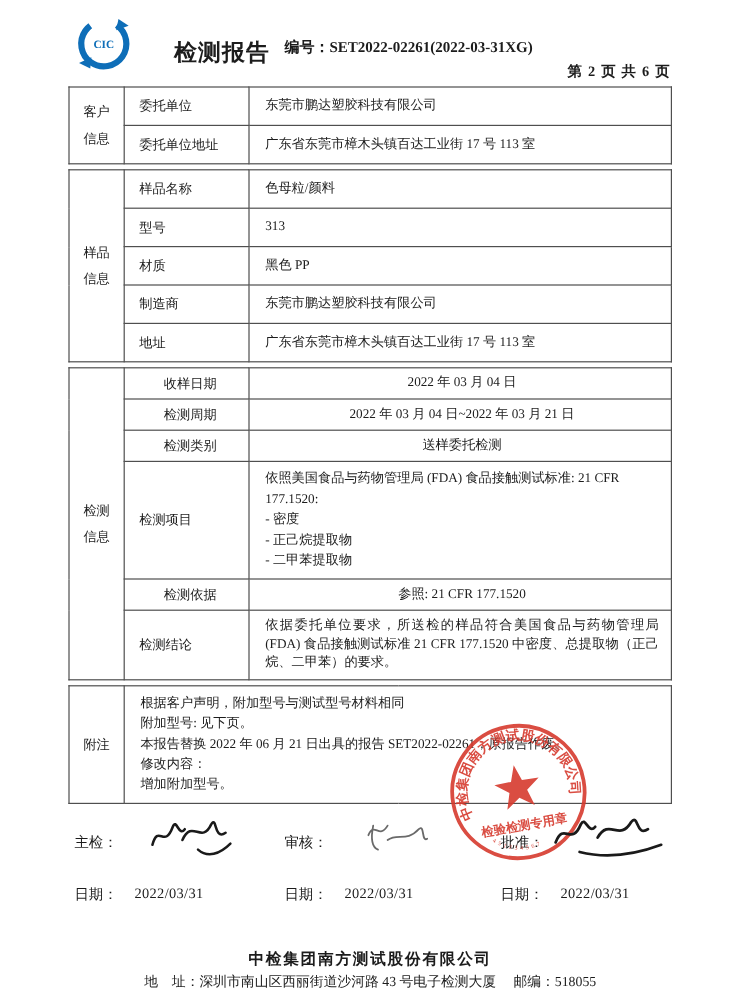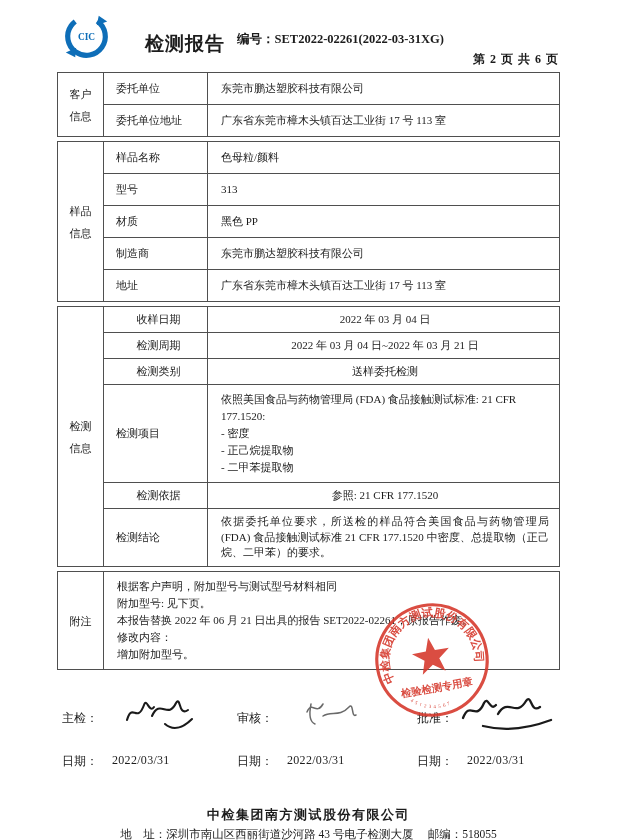--- a/index.html
+++ b/index.html
@@ -28,21 +28,21 @@
   td.v.ml { white-space:pre-line; line-height:1.55; text-align:left; }
   td.v.just { text-align:justify; line-height:1.45; }
   tr.h32 td.l, tr.h32 td.v { height:32px; }
   tr.h26 td.l, tr.h26 td.v { height:26px;text-align:center; }
   tr.hbig td.l, tr.hbig td.v { height:98px; }
   tr.hcon td.l, tr.hcon td.v { height:58px; }
   td.note-v { padding:5px 10px 5px 13px; white-space:pre-line; line-height:1.55; height:98px; }
   #t1 { margin-top:10px; }
 
   
-  .sigzone { position:relative; height:76px; margin-top:40px; }
+  .sigzone { position:relative; height:76px; margin-top:24px; }
   .sigcol { position:absolute; top:0; width:160px; }
   .sigcol .role { display:flex; gap:26px; }
   .sigcol .daterow { display:flex; gap:14px; margin-top:26px; }
   .sigcol .dateval { letter-spacing:.3px; }
   .sig-svg { position:absolute; pointer-events:none; }
   #sigcol1 { left:5px; } #sigcol2 { left:180px; } #sigcol3 { left:360px; }
 
   
   .seal { position:absolute; left:368px; top:596px; width:128px; height:128px; z-index:5; opacity:.9; }
 

